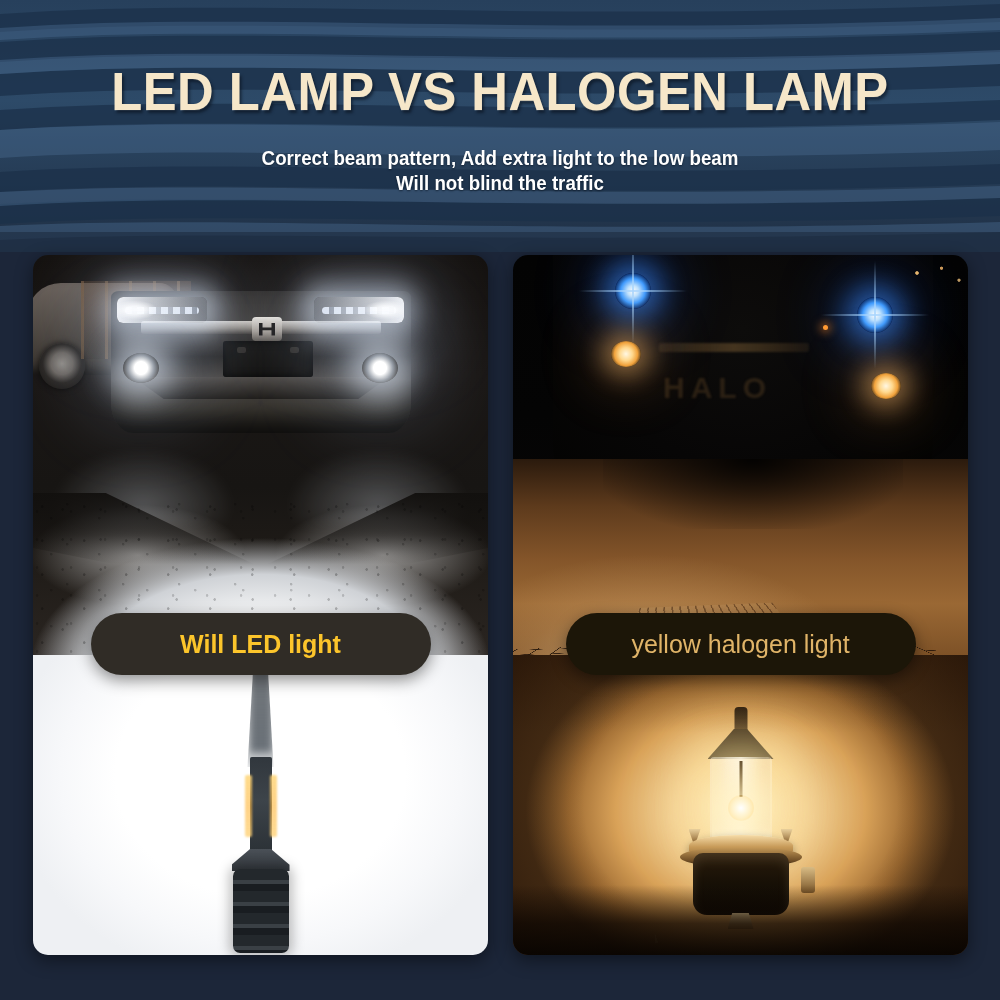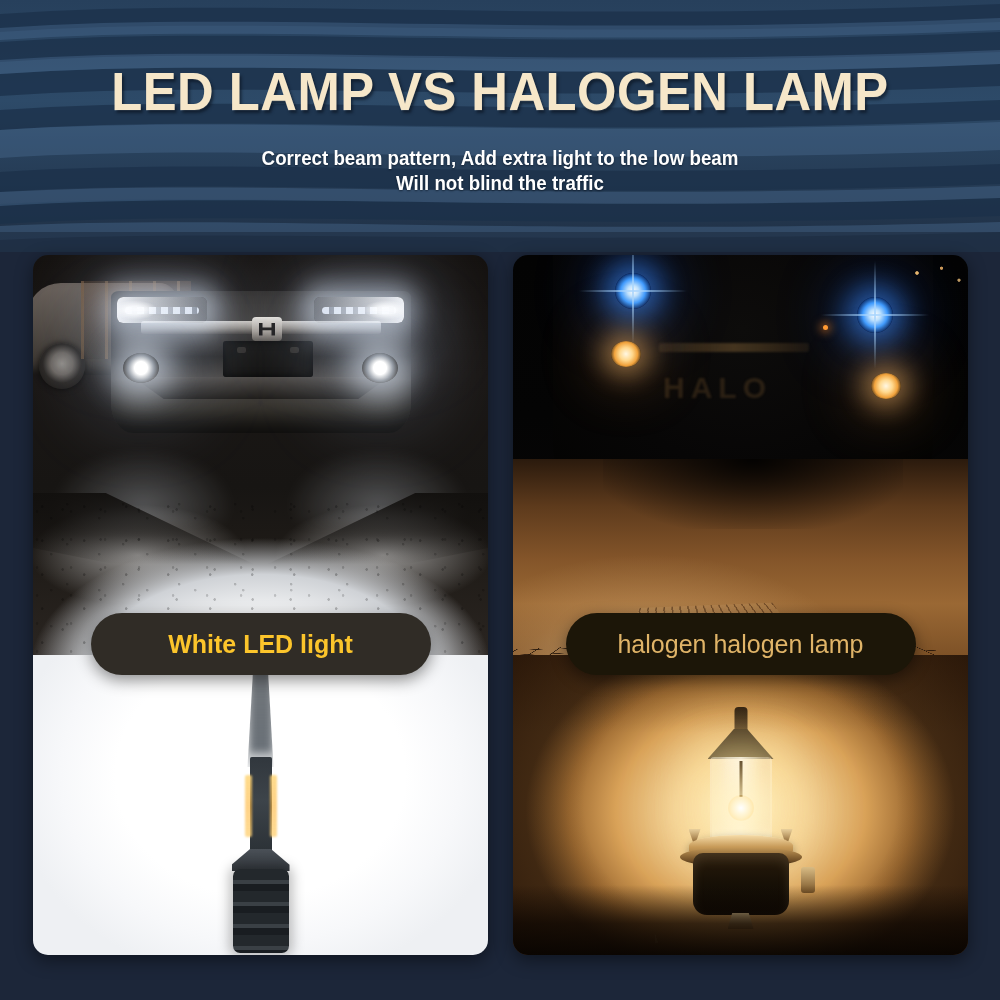--- a/index.html
+++ b/index.html
@@ -491,21 +491,21 @@
           <div class="led-emitter"></div>
           <div class="led-chip l"></div>
           <div class="led-chip r"></div>
           <div class="led-collar"></div>
           <div class="led-base"></div>
         </div>
       </div>
     </div>
 
     <div class="badge" id="badge-led">
-      <span>White LED light</span>
+      <span>Will LED light</span>
     </div>
   </div>
 
   <div class="panel" id="panel-halogen">
 
     <div class="sub sub-top">
       <div class="halogen-street">
         <div class="dark-car"></div>
         <div class="faint-grille"></div>
         <div class="faint-badge">HALO</div>
@@ -543,17 +543,17 @@
           <div class="hal-notch"></div>
           <div class="hal-foot"></div>
           <div class="hal-wires"></div>
         </div>
         <div class="halo-vignette"></div>
         <div class="hal-desk-shadow"></div>
       </div>
     </div>
 
     <div class="badge" id="badge-halogen">
-      <span>halogen halogen lamp</span>
+      <span>yellow halogen light</span>
     </div>
   </div>
 
 </div>
 
 </body></html>

